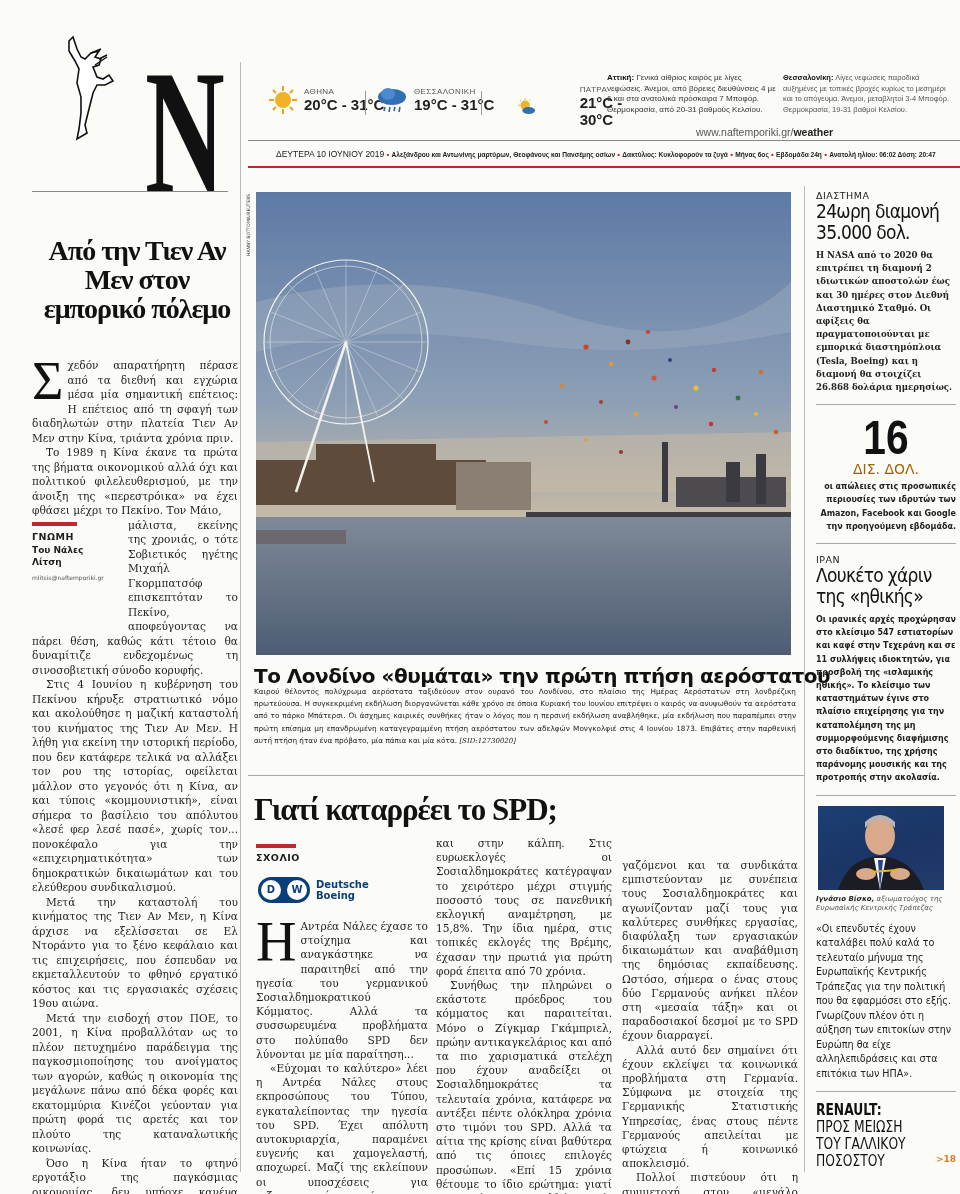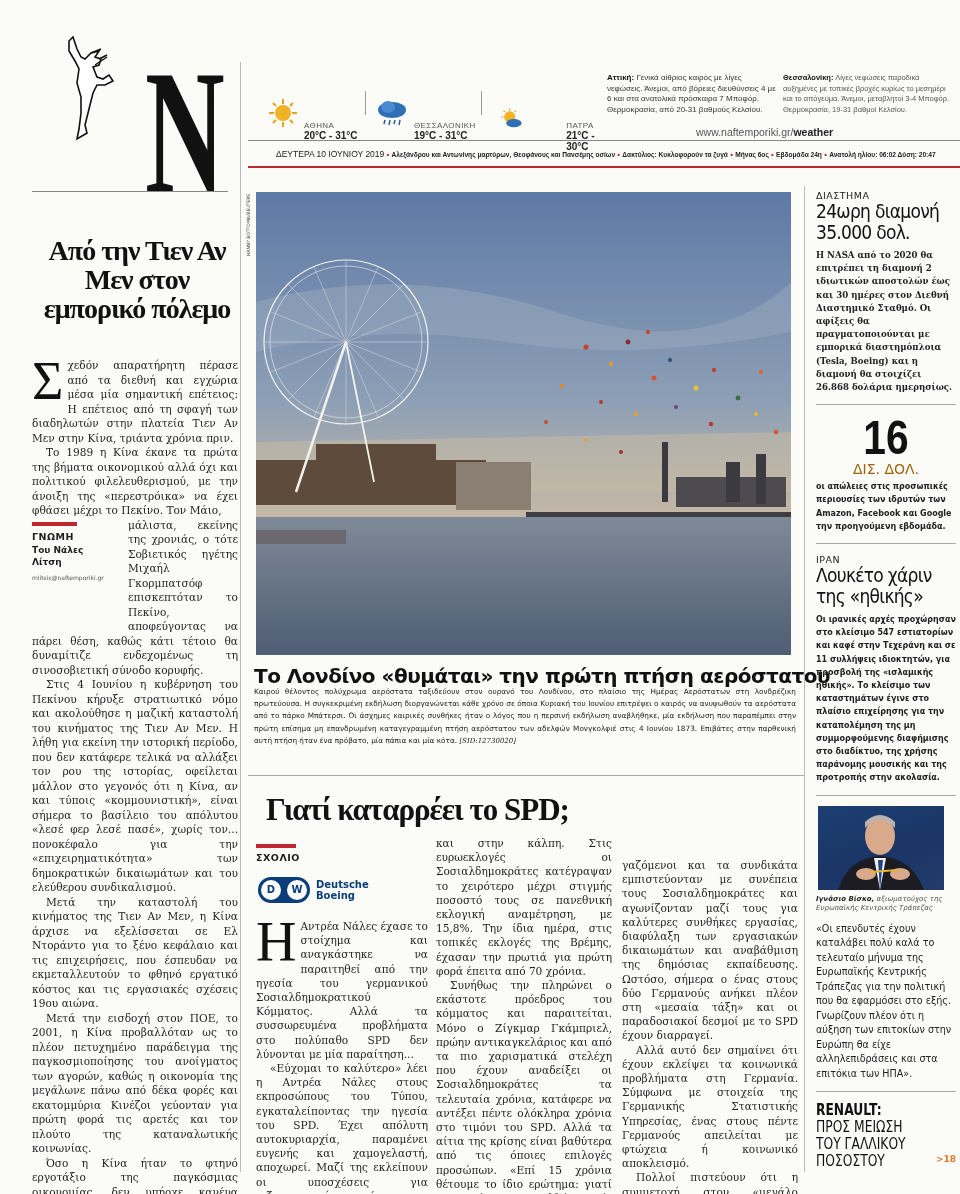--- a/index.html
+++ b/index.html
@@ -12,22 +12,22 @@
   
   #masthead { left: 40px; top: 15px; width: 200px; height: 180px; }
   #mast-n { position: absolute; left: 105px; top: 42px; font-family: "Liberation Serif", serif; font-weight: 700; font-size: 178px; line-height: 150px; transform: scaleX(0.62); transform-origin: left top; color: #111; }
   #hermes { position: absolute; left: 15px; top: 20px; width: 70px; height: 110px; }
   #mast-rule { left: 32px; top: 191px; width: 196px; height: 1px; background: #888; }
   #vrule-left { left: 240px; top: 62px; width: 1px; height: 1110px; background: #bbb; }
 
   
   #weather { left: 268px; top: 85px; width: 330px; height: 45px; }
   .wx { position: absolute; top: 0; display: flex; align-items: center; gap: 6px; }
-  .wx-city { font-size: 8px; color: #555; letter-spacing: 0.4px; margin-top: 36px; }
-  .wx-temp { font-size: 10px; font-weight: 700; color: #222; }
+  .wx-city { font-size: 8px; color: #555; letter-spacing: 0.4px; }
+  .wx-temp { font-size: 15px; font-weight: 700; color: #222; }
   .wx-sep { position: absolute; top: 6px; width: 1px; height: 24px; background: #999; }
   #wx-forecast-a { left: 607px; top: 73px; width: 170px; font-size: 8px; line-height: 10.5px; color: #333; }
   #wx-forecast-t { left: 783px; top: 73px; width: 170px; font-size: 7.5px; line-height: 10.5px; color: #555; }
   .fc-lead { font-weight: 700; color: #111; }
   #wx-url { left: 696px; top: 126px; font-size: 10.5px; color: #555; }
   #wx-url b { color: #222; }
   #date-rule-top { left: 248px; top: 140px; width: 712px; height: 1px; background: #888; }
   #dateline { left: 276px; top: 149px; font-size: 8px; color: #222; white-space: nowrap; }
   #dateline .dot { color: #c0282f; font-weight: 700; }
   #dateline .day { font-size: 8.5px; }
@@ -50,21 +50,21 @@
   #photo { left: 256px; top: 192px; width: 535px; height: 463px; overflow: hidden; }
   #photo-credit { left: 246px; top: 186px; width: 10px; height: 70px; font-size: 4.5px; writing-mode: vertical-rl; transform: rotate(180deg); color: #333; font-family: "DejaVu Sans", sans-serif; }
   #photo-title { left: 254px; top: 664px; font-family: "DejaVu Sans", sans-serif; font-weight: 700; font-size: 20px; letter-spacing: -0.5px; color: #111; }
   #photo-caption { left: 254px; top: 686px; width: 542px; font-family: "DejaVu Sans", sans-serif; font-size: 7.3px; line-height: 12.2px; color: #222; text-align: justify; }
   #photo-caption .sid-inline { font-style: italic; font-family: "DejaVu Serif", serif; font-size: 7px; }
 
   #vrule-right { left: 804px; top: 186px; width: 1px; height: 986px; background: #bbb; }
   #mid-rule { left: 248px; top: 775px; width: 556px; height: 1px; background: #aaa; }
 
   
-  #spd-title { left: 266px; top: 792px; font-family: "Liberation Serif", serif; font-size: 31px; letter-spacing: -1px; color: #111; }
+  #spd-title { left: 254px; top: 792px; font-family: "Liberation Serif", serif; font-size: 31px; letter-spacing: -1px; color: #111; }
   #spd-col1 { left: 256px; top: 844px; width: 172px; }
   .sx-bar { width: 40px; height: 4px; background: #c0282f; margin-bottom: 4px; }
   .sx-tag { font-family: "DejaVu Sans", sans-serif; font-weight: 700; font-size: 9.5px; letter-spacing: 0.5px; }
   .dw-logo { display: flex; align-items: center; gap: 6px; margin: 14px 0 16px 2px; }
   .dw-mark { width: 52px; height: 26px; border-radius: 13px; background: #0a3e7a; position: relative; }
   .dw-mark span { position: absolute; top: 3px; width: 20px; height: 20px; border-radius: 50%; background: #fff; color: #0a3e7a; font-family: "DejaVu Sans", sans-serif; font-weight: 700; font-size: 10px; line-height: 20px; text-align: center; }
   .dw-text { font-family: "DejaVu Sans", sans-serif; font-weight: 700; font-size: 10px; line-height: 11px; color: #0a3e7a; }
   .spd-body { font-size: 10.6px; line-height: 14.2px; text-align: justify; color: #1e1e1e; }
   .spd-body p { text-indent: 14px; }
   .spd-body p.first { text-indent: 0; }
@@ -74,21 +74,21 @@
 
   
   #rc { left: 816px; top: 190px; width: 140px; }
   .rc-kicker { font-family: "DejaVu Sans", sans-serif; font-size: 9.5px; letter-spacing: 0.5px; color: #222; }
   .rc-title { font-family: "DejaVu Sans", sans-serif; font-size: 19px; line-height: 21px; letter-spacing: -0.8px; color: #111; transform: scaleX(0.9); transform-origin: left; white-space: nowrap; }
   .rc-body { font-size: 8.6px; line-height: 13.2px; font-weight: 700; color: #222; }
   .rc-body-sans { font-family: "DejaVu Sans", sans-serif; font-size: 8px; line-height: 13.2px; font-weight: 700; color: #222; }
   .rc-rule { height: 1px; background: #aaa; margin: 10px 0; }
   .big-num { text-align: center; font-family: "Liberation Sans", sans-serif; font-weight: 700; font-size: 48px; line-height: 46px; color: #111; transform: scaleX(0.85); }
   .big-unit { text-align: center; font-family: "DejaVu Sans", sans-serif; font-size: 14px; color: #a16207; margin-bottom: 3px; }
-  .center { text-align: left; }
+  .center { text-align: right; }
   .portrait { width: 126px; height: 84px; margin: 4px 0 0 2px; background: linear-gradient(160deg,#1d3f73 0%, #1a3566 55%, #223c6b 100%); position: relative; overflow: hidden; }
   .portrait-cap { font-family: "DejaVu Sans", sans-serif; font-style: italic; font-size: 7px; line-height: 9px; color: #555; margin-top: 5px; }
   .portrait-cap b { color: #222; }
   .quote { font-family: "DejaVu Sans", sans-serif; font-size: 9.6px; line-height: 14.5px; color: #222; margin-top: 9px; }
   .renault { font-family: "DejaVu Sans", sans-serif; font-size: 15px; line-height: 17px; color: #111; transform: scaleX(0.82); transform-origin: left; white-space: nowrap; }
   .renault b { font-weight: 700; }
   .page-ref { position: absolute; right: 0; bottom: 6px; font-family: "DejaVu Sans", sans-serif; font-size: 9px; font-weight: 700; color: #e07a28; }
 </style>
 </head>
 <body>
@@ -134,21 +134,21 @@
           <line x1="19" y1="22" x2="18" y2="26"></line>
           <line x1="24" y1="22" x2="23" y2="27"></line>
         </g>
     </svg>
     <div>
       <div class="wx-city">ΘΕΣΣΑΛΟΝΙΚΗ</div>
       <div class="wx-temp">19°C - 31°C</div>
     </div>
   </div>
   <div class="wx-sep" style="left:213px;"></div>
-  <div class="wx" style="left:232px;gap:44px;">
+  <div class="wx" style="left:249px;gap:44px;">
     <svg width="32" height="30" viewBox="0 0 32 30">
       <circle cx="14" cy="12" r="8" fill="#f0b328"></circle>
       <g stroke="#e8a318" stroke-width="1.6">
           <line x1="14" y1="0" x2="14" y2="3"></line>
           <line x1="2" y1="12" x2="5" y2="12"></line>
           <line x1="5" y1="3" x2="7" y2="5"></line>
           <line x1="23" y1="3" x2="21" y2="5"></line>
         </g>
       <ellipse cx="20" cy="21" rx="11" ry="6" fill="#2f6fb4"></ellipse>
     </svg>

